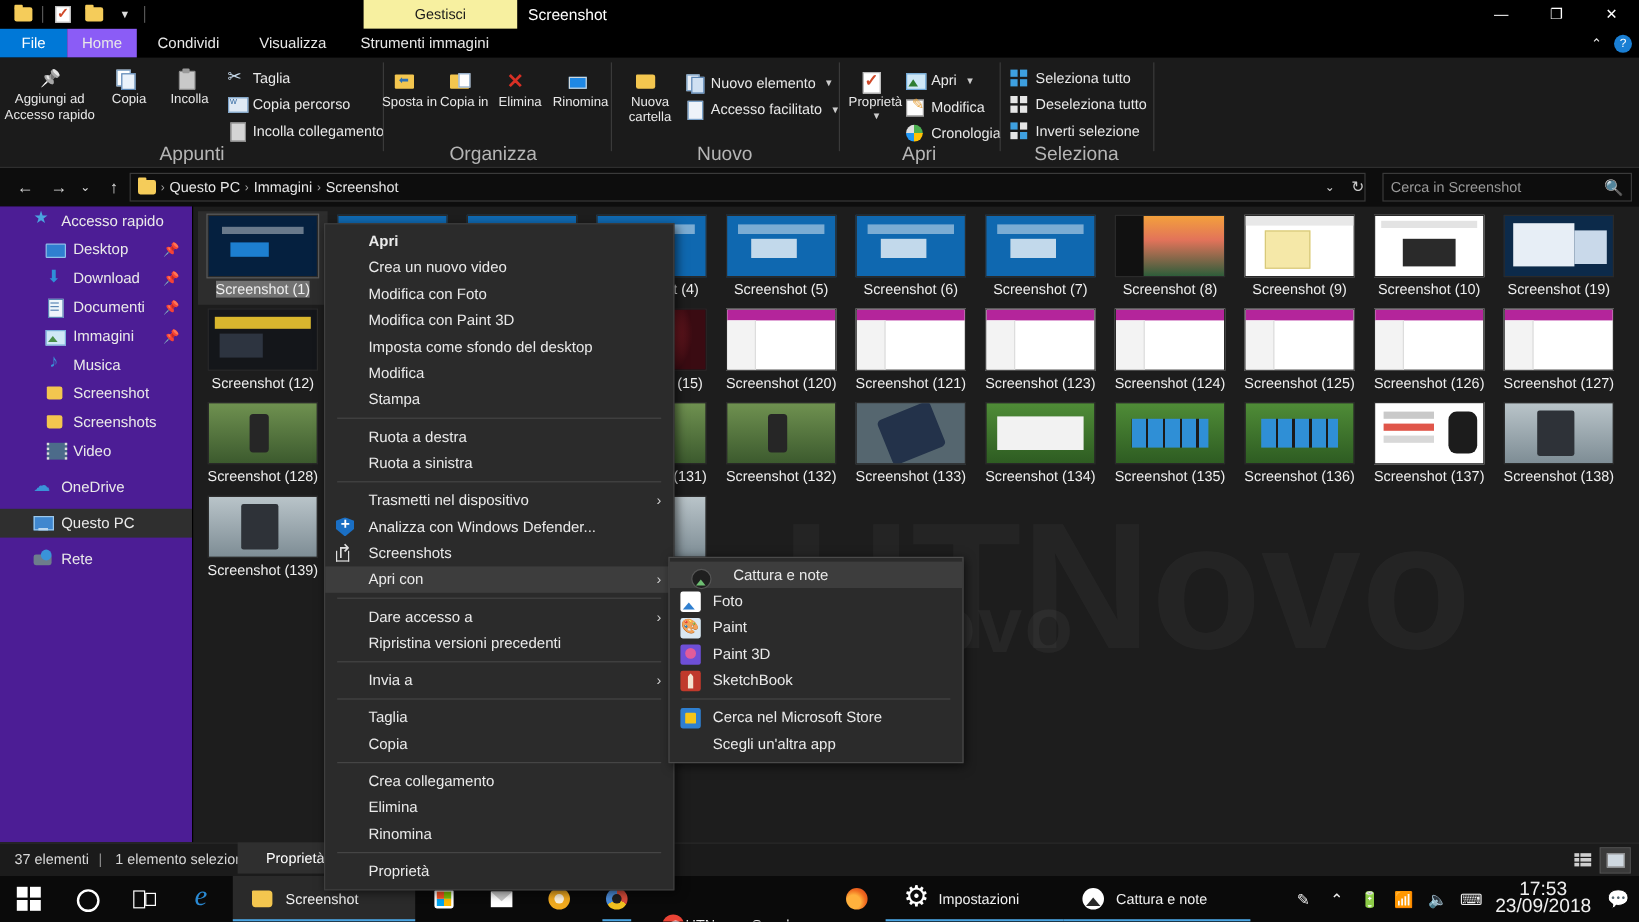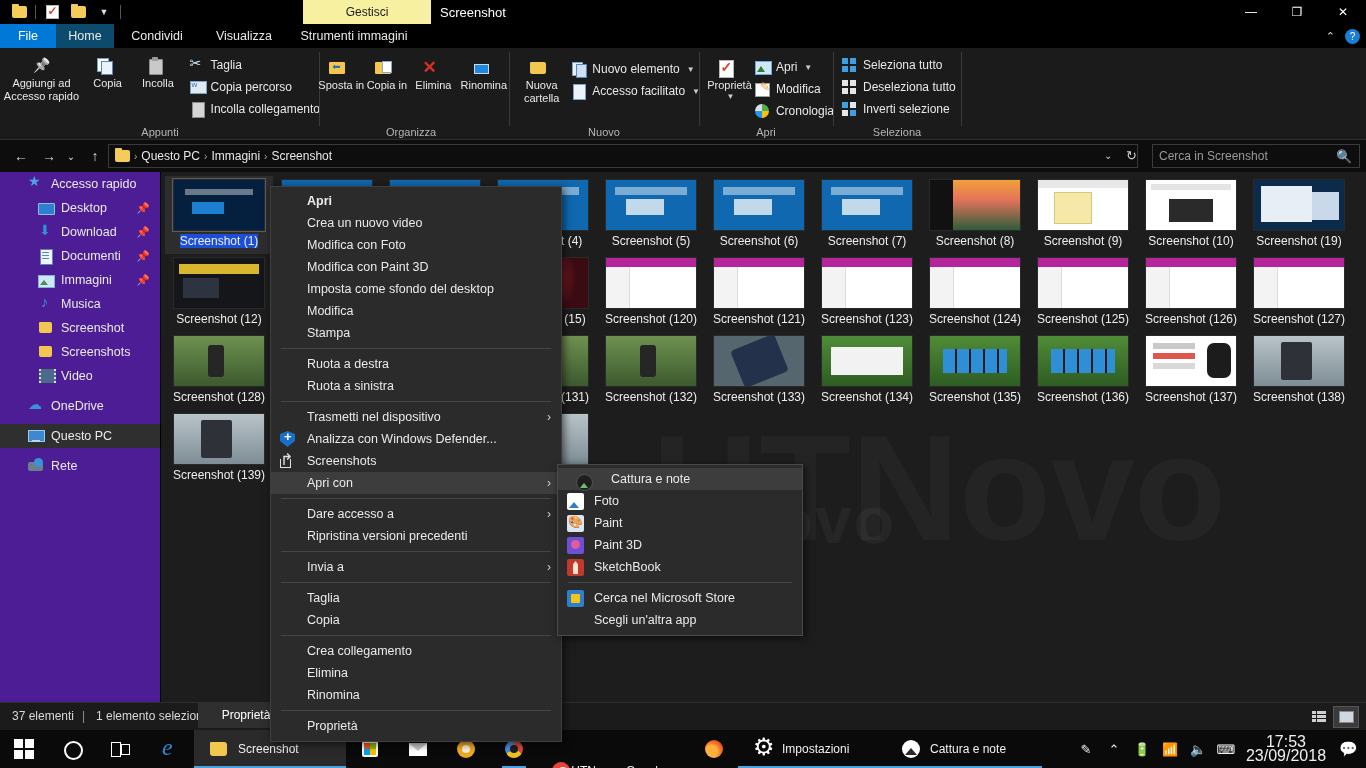--- a/index.html
+++ b/index.html
@@ -26,28 +26,28 @@
   .manage-tab { position:absolute; left:303px; top:0; width:128px; height:24px; background:#f7f0a0; color:#1a1a1a;
                 display:flex; align-items:center; justify-content:center; font-size:12px;}
   .win-title { position:absolute; left:440px; top:0; height:24px; display:flex; align-items:center; font-size:13px; color:#fff;}
   .wincontrols { position:absolute; right:0; top:0; display:flex; }
   .wc { width:46px; height:24px; display:flex; align-items:center; justify-content:center; color:#fff; font-size:12px; }
 
   
   .tabsrow { position:absolute; left:0; top:24px; width:1366px; height:24px; background:#000; }
   .tab { position:absolute; top:0; height:24px; display:flex; align-items:center; justify-content:center; font-size:12.5px; color:#e8e8e8;}
   .tab.file { left:0; width:56px; background:#0078d7; color:#fff; }
-  .tab.active { background:#0c4a6e; }
+  .tab.active { background:#8b5cf6; }
   .helpgroup { position:absolute; right:6px; top:24px; height:24px; display:flex; align-items:center; gap:10px;}
   .help-circ { width:15px; height:15px; border-radius:50%; background:#1a7fd4; color:#fff; font-size:10px; display:flex; align-items:center; justify-content:center;}
 
   
   .ribbon { position:absolute; left:0; top:48px; width:1366px; height:92px; background:#1b1b1b; border-bottom:1px solid #2e2e2e; }
   .grp { position:absolute; top:0; height:92px; }
-  .grp-label { position:absolute; bottom:2px; width:100%; text-align:center; font-size:11px; color:#b5b5b5;}
+  .grp-label { position:absolute; bottom:2px; width:100%; text-align:center; font-size:16px; color:#b5b5b5;}
   .grp-div { position:absolute; top:4px; width:1px; height:74px; background:#3a3a3a; }
   .bigbtn { display:flex; flex-direction:column; align-items:center; justify-content:flex-start; width:64px; padding-top:6px; }
   .bigbtn .lbl { font-size:11px; text-align:center; line-height:13px; margin-top:3px; color:#e8e8e8;}
   .smrow { display:flex; align-items:center; gap:5px; height:22px; }
   .smrow .lbl { font-size:12px; color:#e8e8e8; white-space:nowrap;}
   .ic { width:16px; height:16px; position:relative; flex:0 0 16px; }
 
   
   .ic-pin:before{content:"📌"; font-size:14px; position:absolute; left:0; top:-1px; filter:grayscale(1) brightness(1.6);}
   .ic-copy { }
@@ -115,21 +115,21 @@
   .ni-net2:after{content:""; position:absolute; left:6px; top:0px; width:9px; height:9px; border-radius:50%; background:#3a93d8;}
 
   .content { position:absolute; left:161px; top:172px; width:1205px; height:530px; background:#1d1d1d; overflow:hidden;}
   .wm { position:absolute; left:470px; top:310px; font-size:66px; color:rgba(255,255,255,0.045); font-weight:bold; letter-spacing:2px; pointer-events:none;}
   .wm2 { position:absolute; left:490px; top:230px; font-size:150px; color:rgba(255,255,255,0.035); font-weight:bold; pointer-events:none;}
 
   .grid { position:absolute; left:4px; top:4px; display:flex; flex-wrap:wrap; width:1200px; }
   .cell { width:108px; height:78px; margin:0 0 0 0; display:flex; flex-direction:column; align-items:center; position:relative; }
   .thumb { width:92px; height:52px; background:#1b2a3a; margin-top:3px; overflow:hidden; position:relative; border:1px solid #2a2a2a;}
   .cap { font-size:12px; color:#eee; margin-top:3px; white-space:nowrap; }
-  .cell.sel .cap { background:#1d4ed8; }
+  .cell.sel .cap { background:#737373; }
   .cell.sel .thumb { outline:1px solid #5c5c5c; }
   .cell.sel { background:rgba(120,120,120,0.18); }
 
   
   .t-blue { background:#0f68b0; }
   .t-blue:before{content:""; position:absolute; left:10%; top:14%; width:80%; height:8px; background:rgba(255,255,255,0.45);}
   .t-blue:after{content:""; position:absolute; left:22%; top:38%; width:42%; height:16px; background:rgba(255,255,255,0.75);}
   .t-darkblue { background:#05203f; }
   .t-darkblue:before{content:""; position:absolute; left:12%; top:18%; width:76%; height:6px; background:rgba(255,255,255,0.4);}
   .t-darkblue:after{content:""; position:absolute; left:20%; top:44%; width:36%; height:12px; background:#1d7fd0;}

